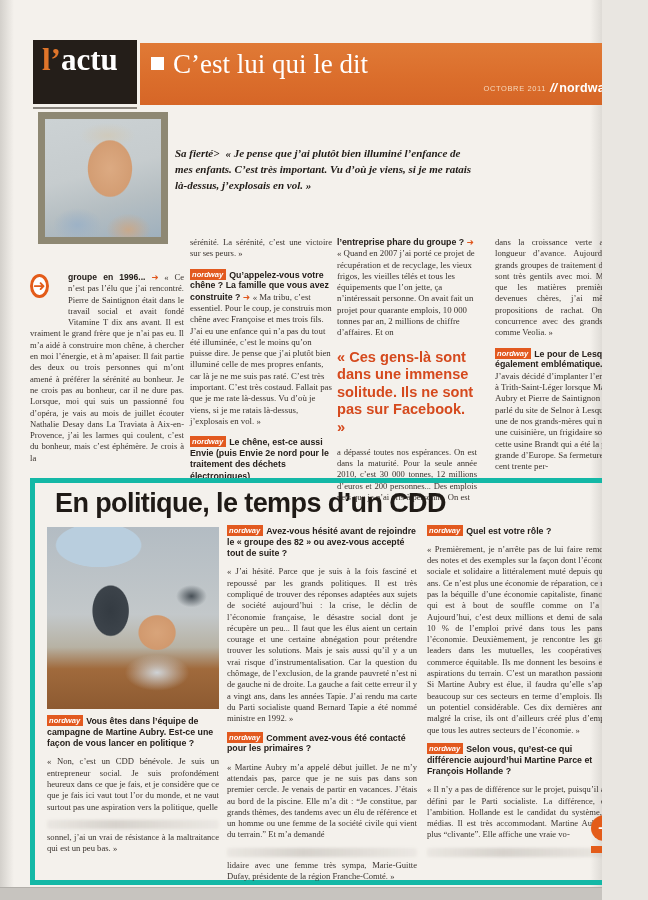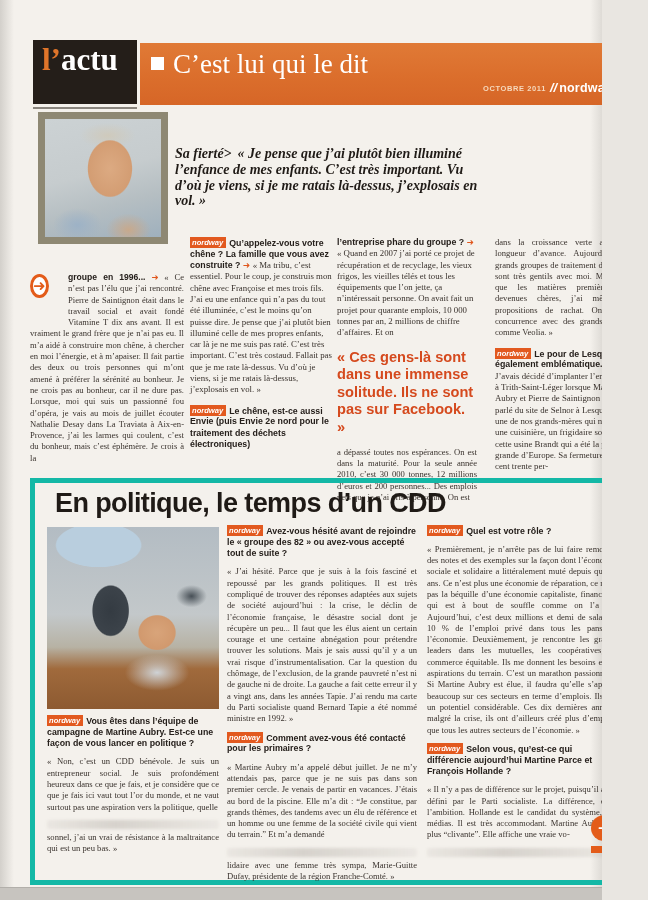--- a/index.html
+++ b/index.html
@@ -18,37 +18,37 @@
     color:#fff;font-family:"Liberation Serif",serif;font-weight:bold;font-size:31px;line-height:40px;
     padding-left:9px;box-sizing:border-box;}
   .actu-accent{color:#e0752a;}
   .actu-rule{position:absolute;left:33px;top:107px;width:104px;height:2px;background:#8a857e;}
   .orange-bar{position:absolute;left:140px;top:43px;width:482px;height:62px;
     background:linear-gradient(180deg,#e07a36 0%,#db6e2c 55%,#d66627 100%);}
   .square-bullet{position:absolute;left:11px;top:14px;width:13px;height:13px;background:#fff;}
   .bar-title{position:absolute;left:33px;top:6px;color:#fff;font-family:"Liberation Serif",serif;
     font-size:27px;line-height:30px;}
   .bar-meta{position:absolute;right:10px;bottom:9px;color:#fff;font-family:"Liberation Sans",sans-serif;}
-  .bar-meta .issue{font-size:7.5px;font-weight:bold;letter-spacing:.6px;color:#f6d9bd;vertical-align:1.5px;}
+  .bar-meta .issue{font-size:7.5px;font-weight:normal;letter-spacing:.6px;color:#f6d9bd;vertical-align:1.5px;}
   .bar-meta .slashes{font-size:13px;font-weight:bold;font-style:italic;margin:0 2px 0 4px;}
   .bar-meta .brand{font-size:12.5px;font-weight:bold;letter-spacing:.2px;}
 
   
   .portrait{position:absolute;left:38px;top:112px;width:116px;height:118px;border:7px solid #8e8873;
     background:
       radial-gradient(36px 46px at 56% 42%, #dcaa82 0%, #d39d73 60%, rgba(0,0,0,0) 63%),
       radial-gradient(40px 18px at 54% 14%, #cfcabc 0%, rgba(0,0,0,0) 70%),
       radial-gradient(34px 24px at 28% 90%, #9db2c6 0%, rgba(0,0,0,0) 72%),
       radial-gradient(30px 22px at 72% 94%, #c8a98c 0%, rgba(0,0,0,0) 75%),
       linear-gradient(165deg,#ccd2d4 0%,#c6ccce 45%,#b5bec2 70%,#9fb0bd 100%);}
 
   
   .pride{position:absolute;left:175px;top:146px;width:305px;
     font-family:"Liberation Serif",serif;font-weight:bold;font-style:italic;
-    font-size:14px;line-height:15.8px;color:#201b17;}
+    font-size:11px;line-height:15.8px;color:#201b17;}
   .pride .lbl{margin-right:6px;}
 
   
   .col{position:absolute;top:237px;}
   .col1{left:30px;top:272px;width:154px;}
   .col2{left:190px;width:142px;}
   .col3{left:337px;width:140px;}
   .col4{left:475px;width:140px;margin-left:20px;}
   .body{font-family:"Liberation Serif",serif;font-size:8.6px;line-height:11.3px;color:#39322d;
     text-align:justify;margin:0 0 9px 0;}
@@ -129,20 +129,21 @@
         <span class="arrow-circle">➜</span>
         <span class="icon-bar"></span>
       </span>
       <span class="lead">groupe en 1996...</span>
       <span class="arrow">➜</span>
       <span>« Ce n’est pas l’élu que j’ai rencontré. Pierre de Saintignon était dans le travail social et avait fondé Vitamine T dix ans avant. Il est vraiment le grand frère que je n’ai pas eu. Il m’a aidé à construire mon chêne, à chercher en moi l’énergie, et à m’apaiser. Il fait partie des deux ou trois personnes qui m’ont amené à préférer la sérénité au bonheur. Je ne crois pas au bonheur, car il ne dure pas. Lorsque, moi qui suis un passionné fou d’opéra, je vais au mois de juillet écouter Nathalie Desay dans La Traviata à Aix-en-Provence, j’ai les larmes qui coulent, c’est du bonheur, mais c’est éphémère. Je crois à la</span>
     </p>
   </div>
 
   <div class="col col2">
+    <p class="body">sérénité. La sérénité, c’est une victoire sur ses peurs. »</p>
     <p class="q">
       <span class="tag">nordway</span><span>Qu’appelez-vous votre chêne ? La famille que vous avez construite ?</span>
       <span class="arrow">➜</span>
       <span class="ans">« Ma tribu, c’est essentiel. Pour le coup, je construis mon chêne avec Françoise et mes trois fils. J’ai eu une enfance qui n’a pas du tout été illuminée, c’est le moins qu’on puisse dire. Je pense que j’ai plutôt bien illuminé celle de mes propres enfants, car là je ne me suis pas raté. C’est très important. C’est très costaud. Fallait pas que je me rate là-dessus. Vu d’où je viens, si je me ratais là-dessus, j’explosais en vol. »</span>
     </p>
     <p class="q">
       <span class="tag">nordway</span><span>Le chêne, est-ce aussi Envie (puis Envie 2e nord pour le traitement des déchets électroniques)</span>
     </p>
   </div>
 

